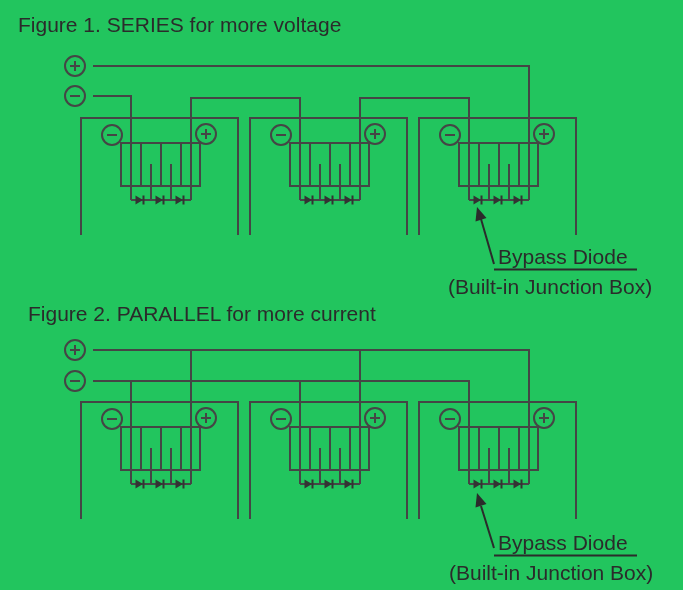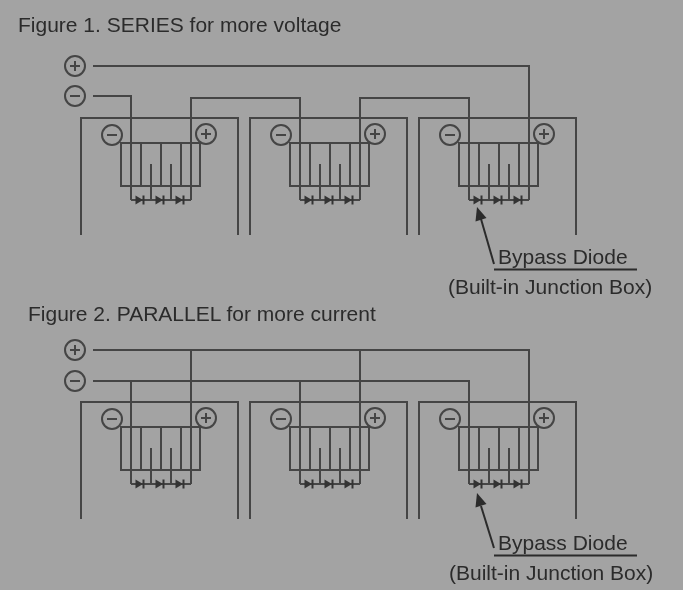--- a/index.html
+++ b/index.html
@@ -1,20 +1,20 @@
 <!DOCTYPE html>
 <html><head>
 <meta charset="utf-8">
 <style>
   html, body { margin: 0; padding: 0; background: #ffffff; }
   .page {
     position: relative;
     width: 683px;
     height: 590px;
-    background: #a3a3a3;
+    background: #22c55e;
     overflow: hidden;
   }
   svg { display: block; }
   text {
     font-family: "Liberation Sans", sans-serif;
     fill: #2b2b2b;
   }
   .fig-title { font-size: 21px; }
   .callout-label { font-size: 21px; }
   .callout-note { font-size: 21px; }

